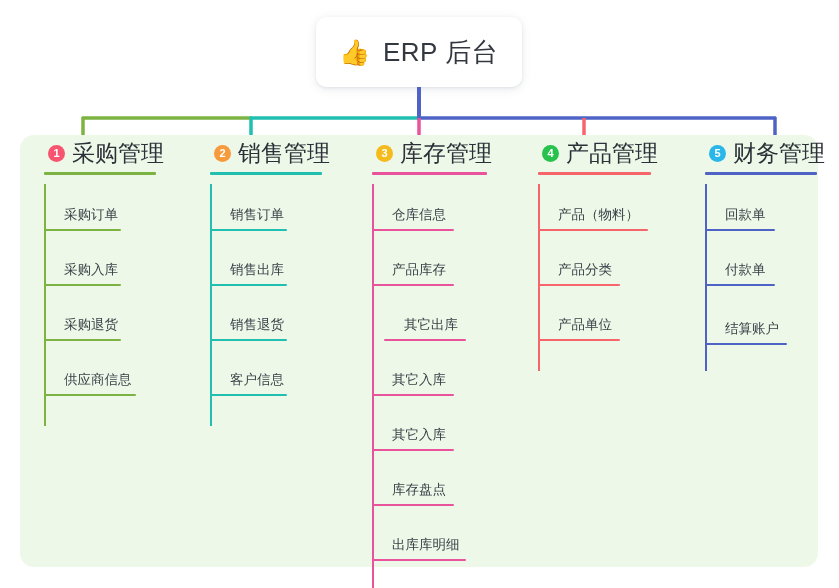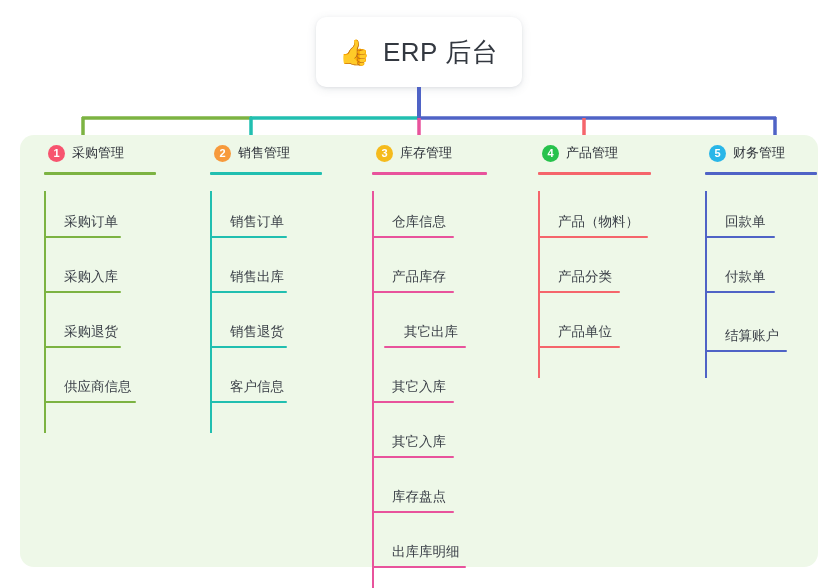--- a/index.html
+++ b/index.html
@@ -97,34 +97,34 @@
     height: 17px;
     border-radius: 50%;
     color: #ffffff;
     font-size: 11px;
     line-height: 17px;
     text-align: center;
     font-weight: bold;
     flex: 0 0 auto;
   }
   .col-title {
-    font-size: 13px;
+    font-size: 23px;
     color: #2c3038;
     white-space: nowrap;
   }
   .col-underline {
     height: 3px;
     border-radius: 1px;
     margin-top: 6px;
   }
 
   
   .leaves {
     position: relative;
-    margin-top: 16px;
+    margin-top: 9px;
   }
   .leaf {
     position: relative;
     box-sizing: border-box;
   }
   .leaf-label {
     font-size: 13.5px;
     color: #3a3f47;
     white-space: nowrap;
     padding-left: 28px;

